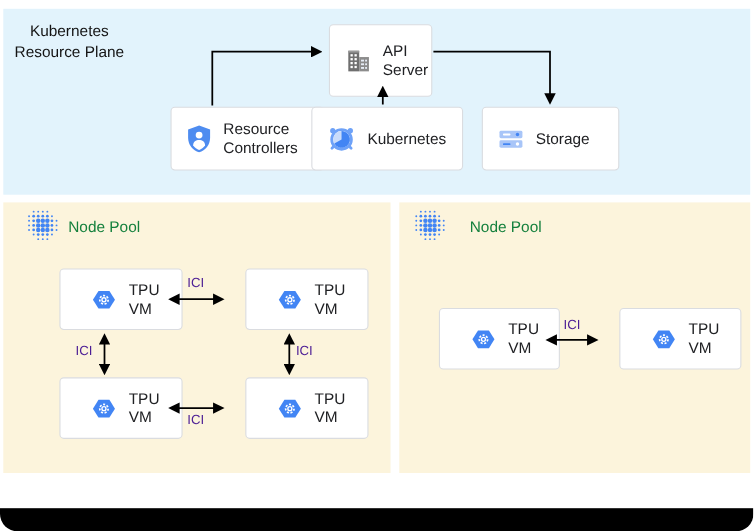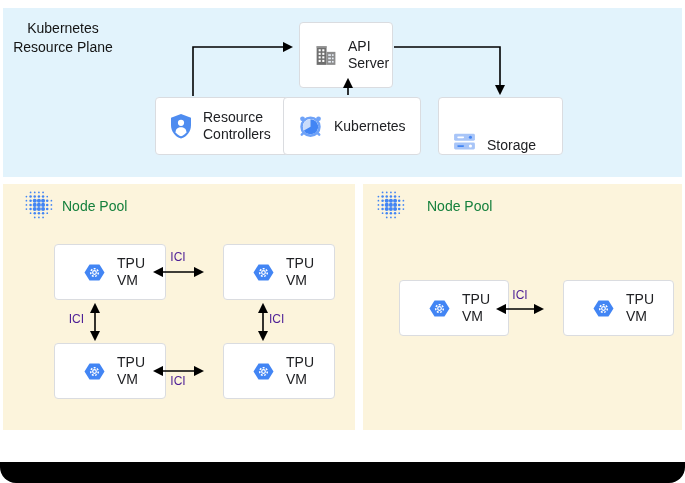--- a/index.html
+++ b/index.html
@@ -19,21 +19,21 @@
     position:absolute;background:#ffffff;border:1px solid #dadce0;border-radius:4px;
     display:flex;align-items:center;box-sizing:border-box;font-size:14px;color:#202124;
     line-height:17px;z-index:2;
   }
   .card .ic{flex:0 0 auto;margin:0 10px 0 13px;display:block;}
   .tpu{padding-left:14px;margin-left:16px;}
   .tpu .ic{margin:0 11px 0 14px;}
   .card-api{left:299px;top:22px;width:94px;height:66px;}
   .card-rc{left:123px;top:97px;width:140px;height:58px;margin-left:32px;}
   .card-sched{left:283px;top:97px;width:138px;height:58px;}
-  .card-sto{left:438px;top:97px;width:125px;height:58px;align-items:flex-end;}
+  .card-sto{left:438px;top:97px;width:125px;height:58px;}
   .tpu-a{left:38px;top:244px;width:112px;height:56px;}
   .tpu-b{left:207px;top:244px;width:112px;height:56px;}
   .tpu-c{left:38px;top:343px;width:112px;height:56px;}
   .tpu-d{left:207px;top:343px;width:112px;height:56px;}
   .tpu-e{left:383px;top:280px;width:110px;height:56px;}
   .tpu-f{left:547px;top:280px;width:111px;height:56px;}
   .pool-head-icon{position:absolute;z-index:2;}
   .np-ic-l{left:24px;top:189px;}
   .np-ic-r{left:376px;top:189px;}
   .pool-title{position:absolute;font-size:14px;color:#15803d;z-index:2;}

